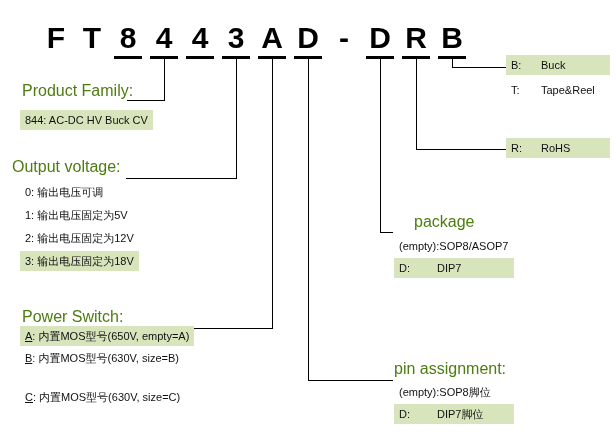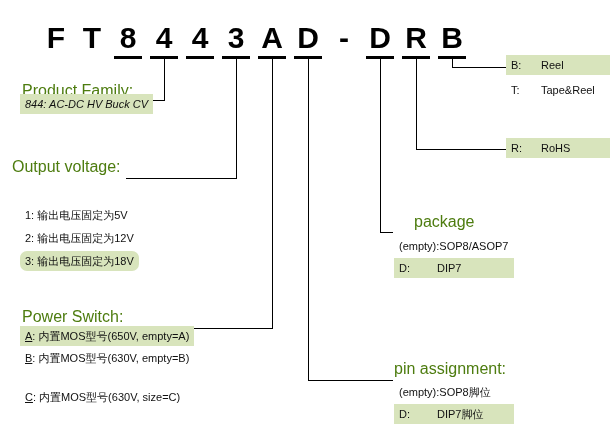--- a/index.html
+++ b/index.html
@@ -45,33 +45,34 @@
 
   <div class="conn-l" style="left:127px;top:58px;width:37px;height:42px;"></div>
   <div class="conn-l" style="left:126px;top:58px;width:110px;height:120px;"></div>
   <div class="conn-l" style="left:121px;top:58px;width:151px;height:270px;"></div>
   <div class="conn-r" style="left:308px;top:58px;width:84px;height:322px;"></div>
   <div class="conn-r" style="left:380px;top:58px;width:12px;height:174px;"></div>
   <div class="conn-r" style="left:416px;top:58px;width:89px;height:91px;"></div>
   <div class="conn-r" style="left:452px;top:58px;width:53px;height:9px;"></div>
 
   <div class="heading" style="left:22px;top:82px;">Product Family:</div>
-  <div class="item hl" style="left:20px;top:94px;font-style:italic;">844: AC-DC HV Buck CV</div>
+  <div class="item hl" style="left:20px;top:110px;">844: AC-DC HV Buck CV</div>
 
   <div class="heading" style="left:12px;top:158px;">Output voltage:</div>
+  <div class="item" style="left:20px;top:182px;">0: 输出电压可调</div>
   <div class="item" style="left:20px;top:205px;">1: 输出电压固定为5V</div>
   <div class="item" style="left:20px;top:228px;">2: 输出电压固定为12V</div>
-  <div class="item hl" style="left:20px;top:251px;border-radius:7px;">3: 输出电压固定为18V</div>
+  <div class="item hl" style="left:20px;top:251px;">3: 输出电压固定为18V</div>
 
   <div class="heading" style="left:22px;top:308px;">Power Switch:</div>
   <div class="item hl" style="left:20px;top:326px;">
     <span class="uc">A</span><span>: 内置MOS型号(650V, empty=A)</span>
   </div>
   <div class="item" style="left:20px;top:348px;">
-    <span class="uc">B</span><span>: 内置MOS型号(630V, empty=B)</span>
+    <span class="uc">B</span><span>: 内置MOS型号(630V, size=B)</span>
   </div>
   <div class="item" style="left:20px;top:387px;">
     <span class="uc">C</span><span>: 内置MOS型号(630V, size=C)</span>
   </div>
 
   <div class="heading" style="left:414px;top:213px;">package</div>
   <div class="item coderow" style="left:394px;top:236px;width:110px;">
     <span class="w38">(empty):</span>
       <span>SOP8/ASOP7</span>
   </div>
@@ -85,21 +86,21 @@
     <span class="w38">(empty):</span>
       <span>SOP8脚位</span>
   </div>
   <div class="item coderow hl" style="left:394px;top:404px;width:110px;">
     <span class="w38">D:</span>
       <span>DIP7脚位</span>
   </div>
 
   <div class="item coderow hl" style="left:506px;top:55px;width:94px;">
     <span class="w30">B:</span>
-      <span>Reel</span>
+      <span>Buck</span>
   </div>
   <div class="item coderow" style="left:506px;top:80px;width:94px;">
     <span class="w30">T:</span>
       <span>Tape&amp;Reel</span>
   </div>
 
   <div class="item coderow hl" style="left:506px;top:138px;width:94px;">
     <span class="w30">R:</span>
       <span>RoHS</span>
   </div>

